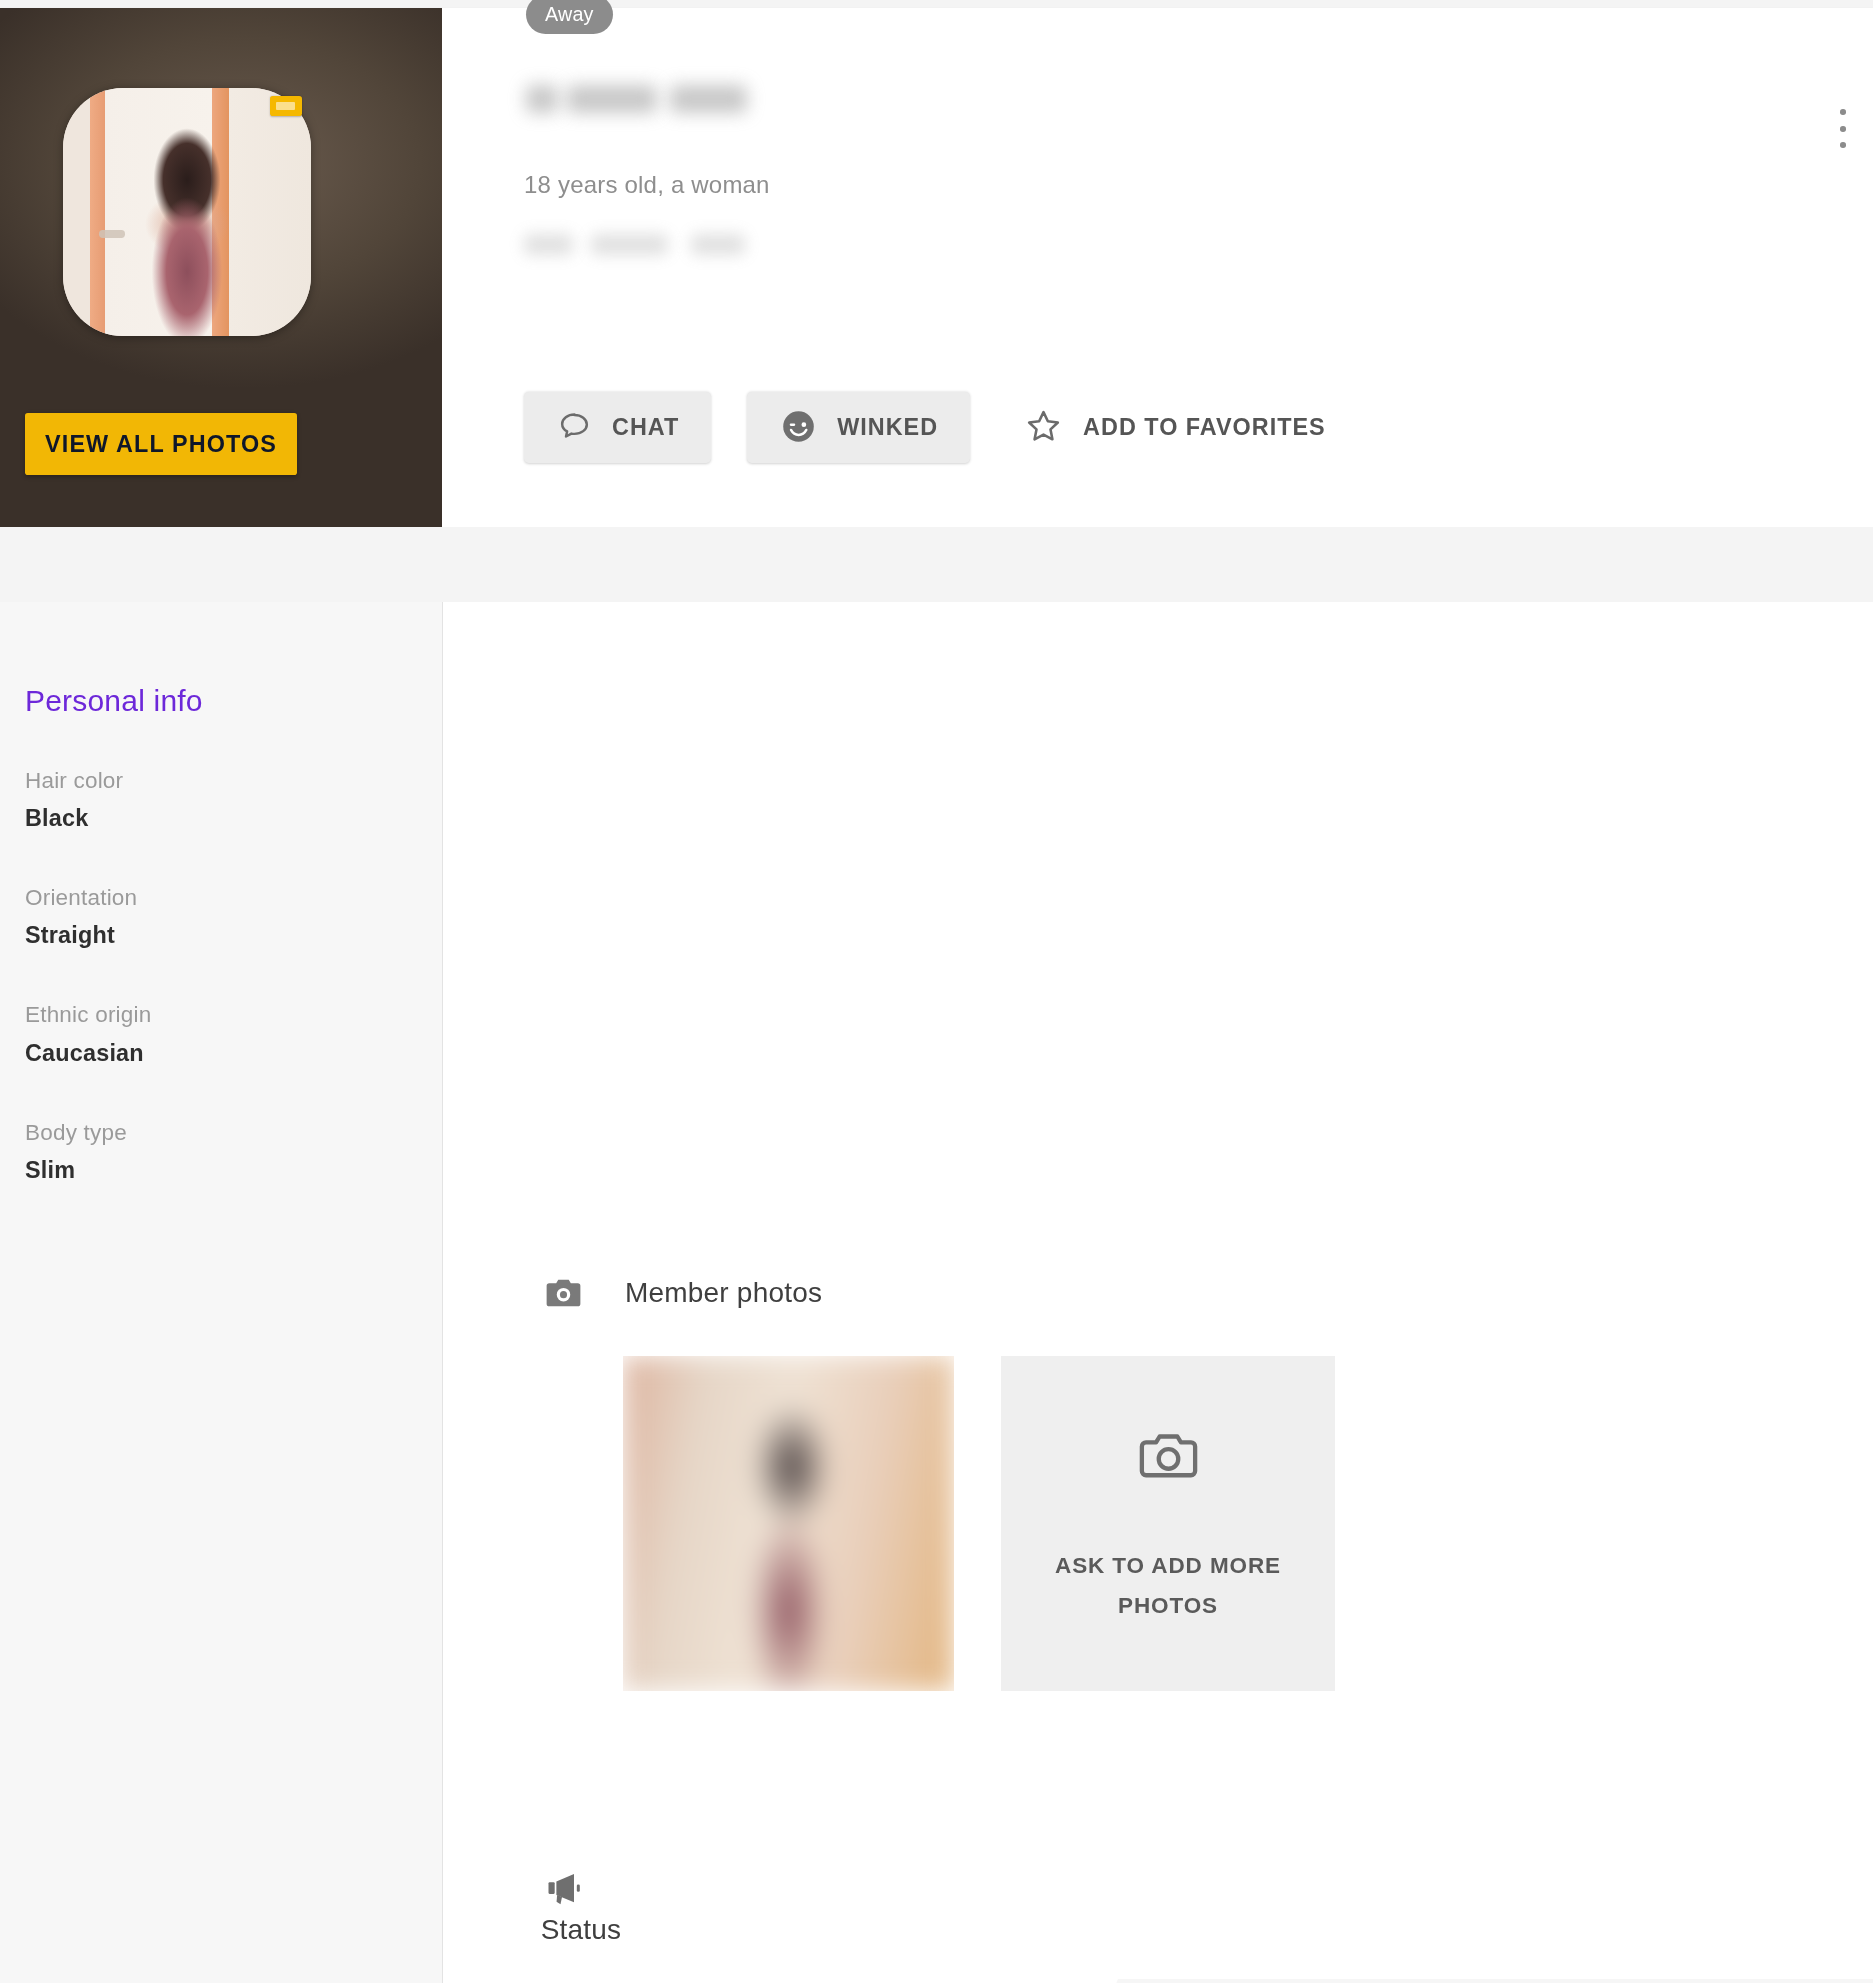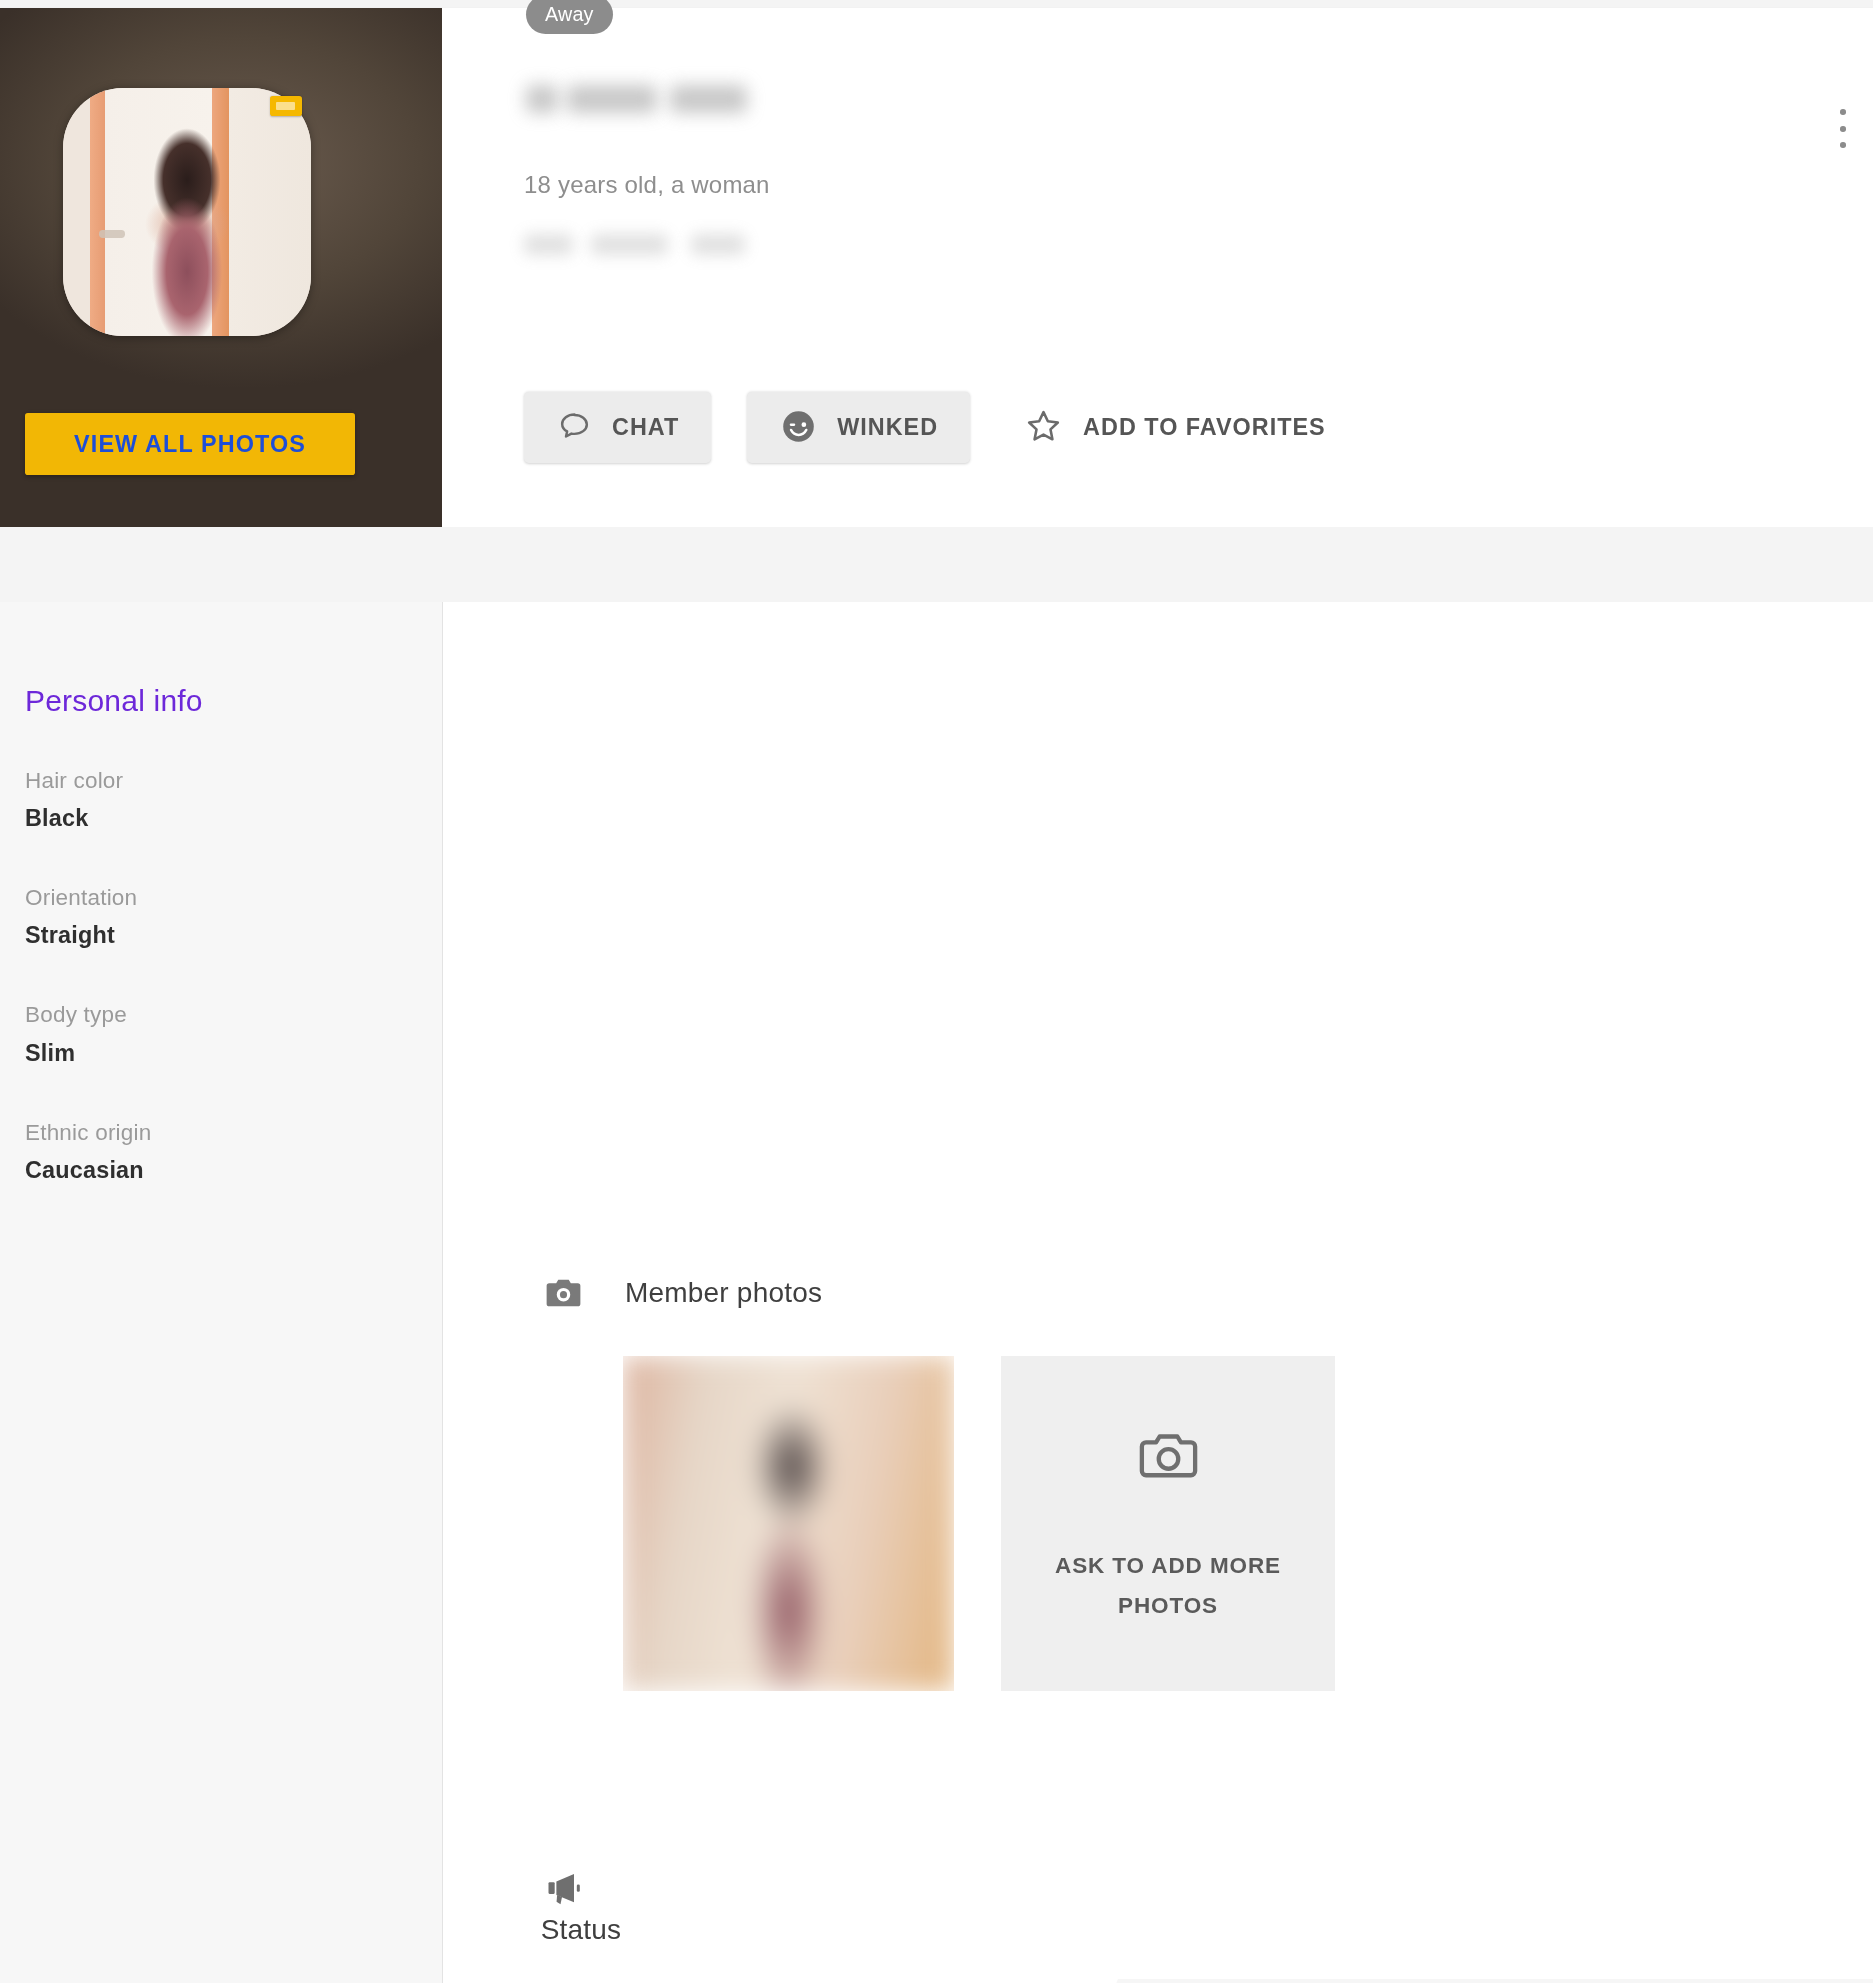--- a/index.html
+++ b/index.html
@@ -99,25 +99,25 @@
     position: absolute;
     left: 6.6px; top: 6.6px;
     width: 19px; height: 7.5px;
     background: #fff;
     opacity: .55;
     border-radius: 0.9px;
   }
   .view-all-photos {
     position: absolute;
     left: 25px; top: 405px;
-    width: 330px; height: 62px;
+    width: 272px; height: 62px;
     background: #f2b705;
     border: 0;
     border-radius: 2.8px;
-    color: #1d4ed8;
+    color: #0f172a;
     font-family: "Liberation Sans", sans-serif;
     font-size: 23.4px;
     font-weight: bold;
     letter-spacing: 1.1px;
     cursor: pointer;
     box-shadow: 0 1.9px 4.7px rgba(0,0,0,0.30);
   }
 
   
   .header-main {
@@ -452,26 +452,26 @@
     <div class="info-list">
       <div class="info-item">
         <div class="info-label">Hair color</div>
         <div class="info-value">Black</div>
       </div>
       <div class="info-item">
         <div class="info-label">Orientation</div>
         <div class="info-value">Straight</div>
       </div>
       <div class="info-item">
+        <div class="info-label">Ethnic origin</div>
+        <div class="info-value">Caucasian</div>
+      </div>
+      <div class="info-item">
         <div class="info-label">Body type</div>
         <div class="info-value">Slim</div>
-      </div>
-      <div class="info-item">
-        <div class="info-label">Ethnic origin</div>
-        <div class="info-value">Caucasian</div>
       </div>
     </div>
   </div>
 
   <div class="main">
 
     <div class="section-head sec-photos">
       <span class="ico">
         <svg width="45" height="45" viewBox="0 0 24 24" fill="#7a7a7a">
           <path d="M9.2 4.6l-1.1 1.9H4.4A1.4 1.4 0 0 0 3 7.9v9.5a1.4 1.4 0 0 0 1.4 1.4h15.2a1.4 1.4 0 0 0 1.4-1.4V7.9a1.4 1.4 0 0 0-1.4-1.4h-3.7l-1.1-1.9z"></path>

